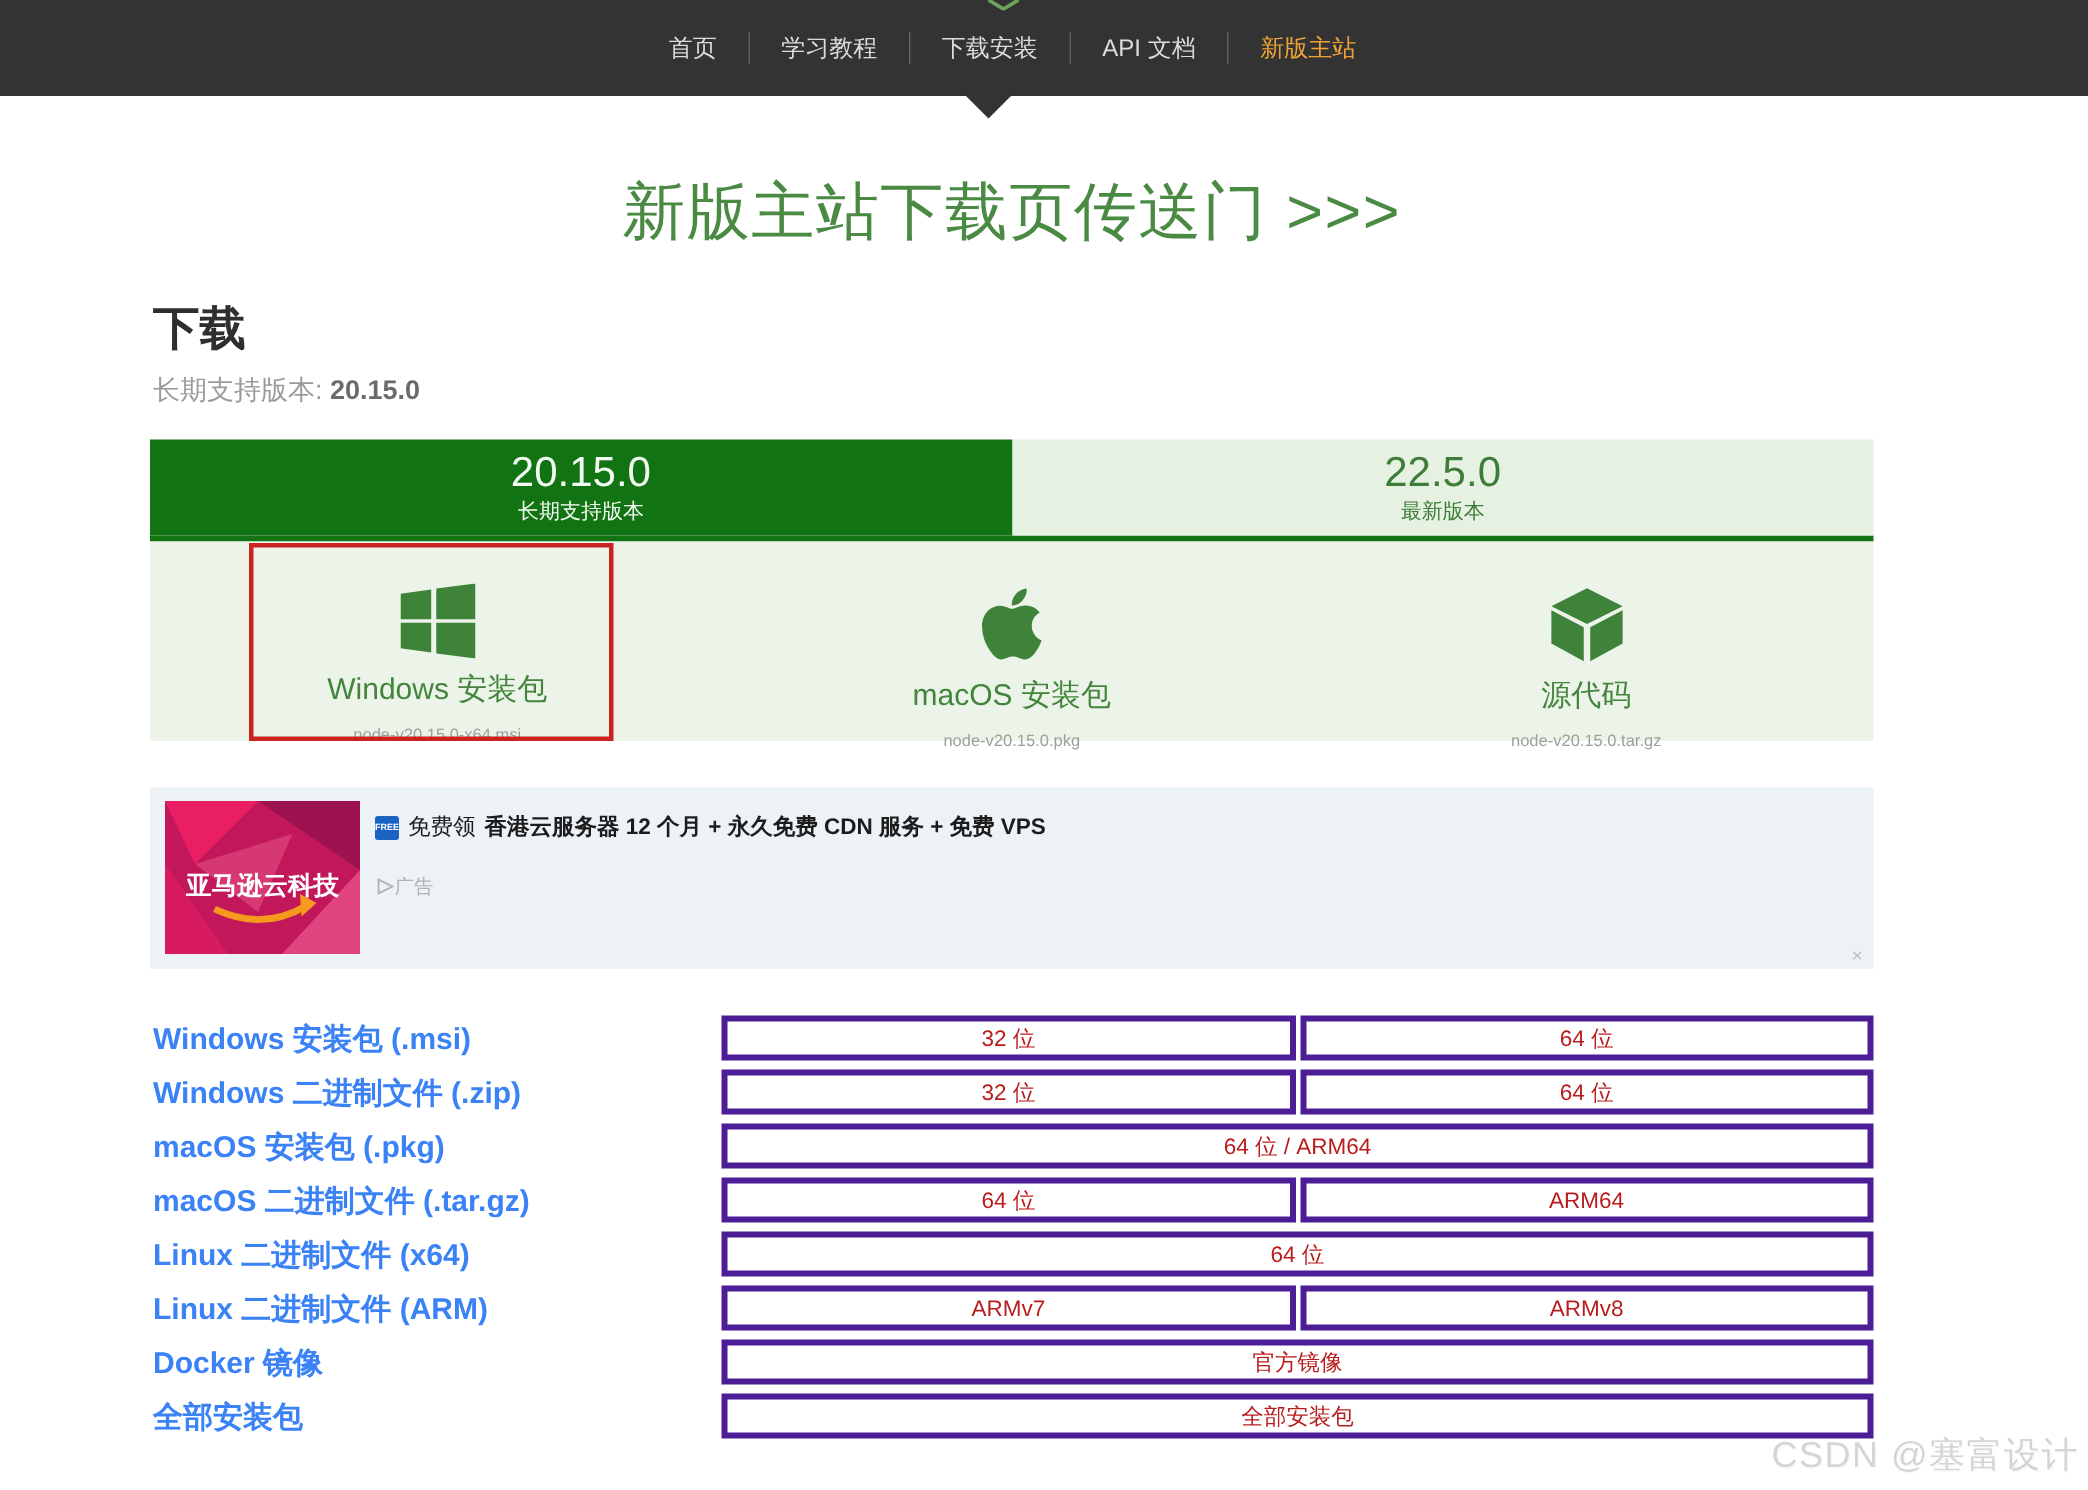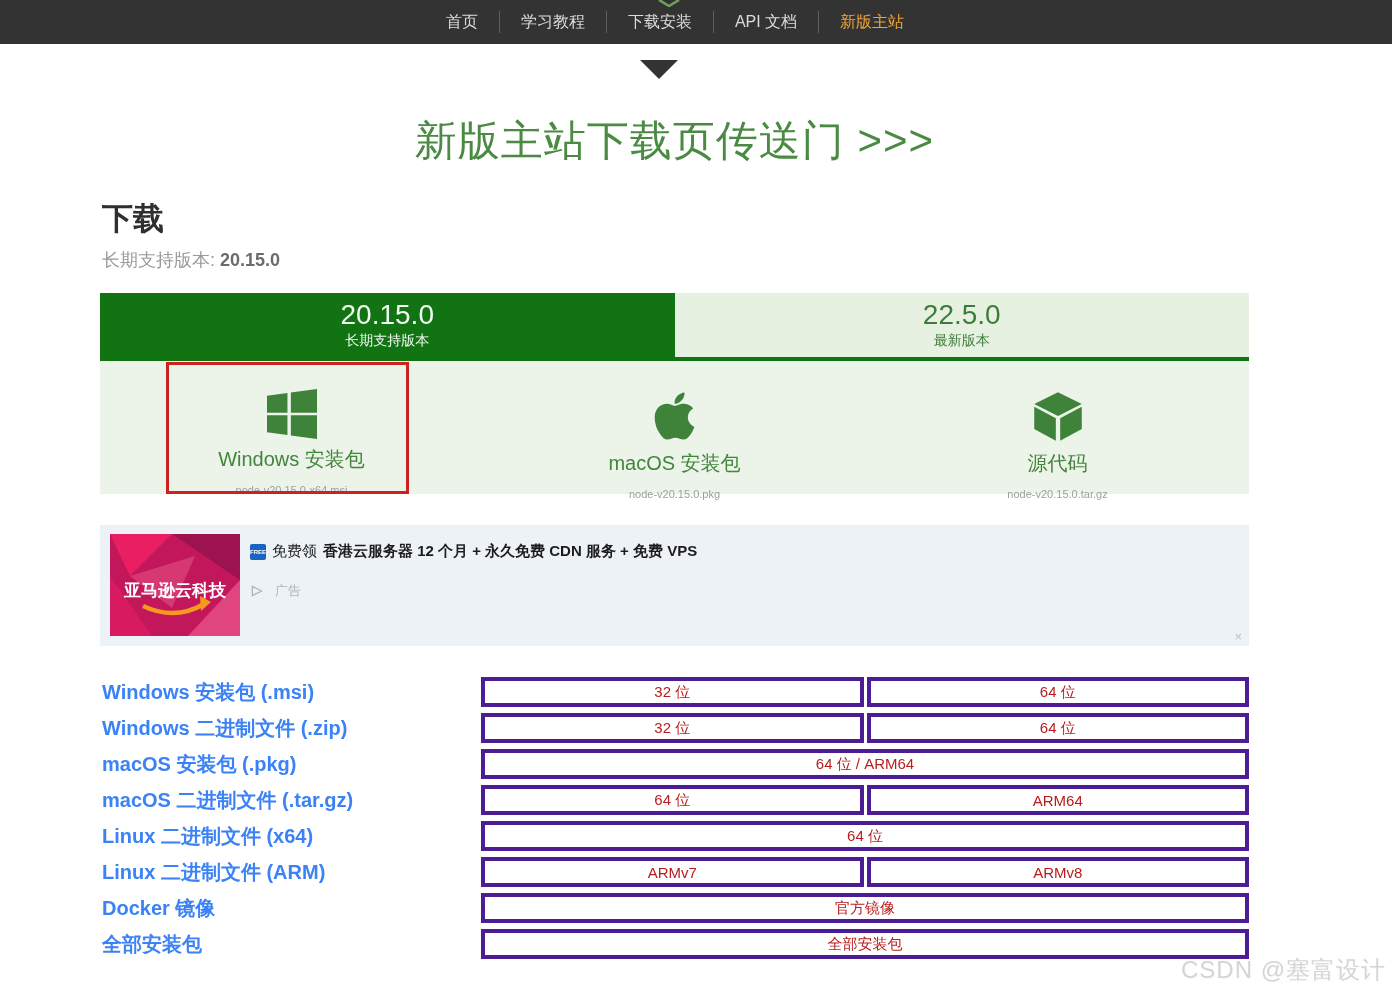--- a/index.html
+++ b/index.html
@@ -1,21 +1,21 @@
 <!DOCTYPE html>
 <html><head>
 <meta charset="utf-8">
 <style>
   * { margin:0; padding:0; box-sizing:border-box; }
   html,body { background:#fff; }
   body { font-family:"Liberation Sans","DejaVu Sans",sans-serif; }
   .page { position:relative; width:1392px; height:993px; background:#fff; overflow:hidden; }
 
   
-  .topnav { position:absolute; top:0; left:0; right:0; height:44px; background:#333333;
+  .topnav { position:absolute; top:0; left:0; right:0; height:64px; background:#333333;
             display:flex; align-items:center; justify-content:center; }
   .nav-menu { display:flex; align-items:center; margin-right:42px; }
   .nav-item { color:#dcdcdc; font-size:16px; padding:0 21px; cursor:pointer; white-space:nowrap; }
   .nav-item.active { color:#f0a335; }
   .nav-sep { width:1px; height:22px; background:#5f5f5f; }
   .logo-tip { position:absolute; top:0; left:658px; }
   .nav-triangle { position:absolute; top:60px; left:640px; width:0; height:0;
                   border-left:19px solid transparent; border-right:19px solid transparent;
                   border-top:19px solid #333333; }
 
@@ -48,21 +48,21 @@
 
   
   .ad { position:absolute; top:525px; left:100px; width:1149px; height:121px; background:#edf2f7; }
   .ad-img { position:absolute; top:9px; left:10px; width:130px; height:102px; cursor:pointer; }
   .ad-headline { position:absolute; top:17px; left:150px; font-size:15px; color:#1c1c1c;
                  display:flex; align-items:center; gap:6px; cursor:pointer; }
   .ad-headline .bold { font-weight:700; }
   .free-badge { width:16px; height:16px; background:#1b63c2; color:#fff; font-size:6px; font-weight:700;
                 border-radius:2px; display:flex; align-items:center; justify-content:center; flex:none; }
   .ad-adlabel { position:absolute; top:57px; left:151px; color:#b3b3b3; font-size:13px;
-                display:flex; align-items:center; gap:12px; }
+                display:flex; align-items:center; gap:0; }
   .ad-close { position:absolute; right:7px; bottom:2px; color:#b4c0ca; font-size:13px; cursor:pointer; }
 
   
   .dl-table { position:absolute; top:677px; left:100px; width:1149px; }
   .trow { display:flex; align-items:center; height:30px; margin-bottom:6px; }
   .trow-label { width:381px; font-size:20px; font-weight:700; color:#3b82f6; padding-left:2px; white-space:nowrap; }
   .trow-buttons { flex:1; display:flex; gap:3px; height:100%; }
   .dl-btn { flex:1; background:#ffffff; border:4px solid #4c1d95; color:#b91c1c; font-size:15px;
             display:flex; align-items:center; justify-content:center; cursor:pointer; }
 

